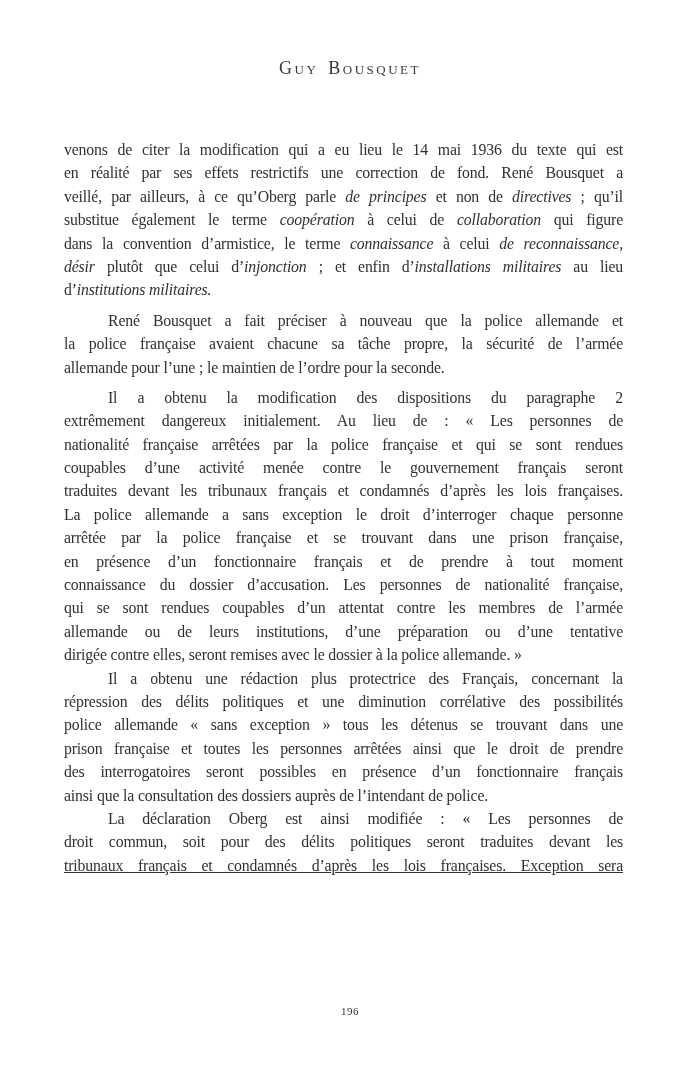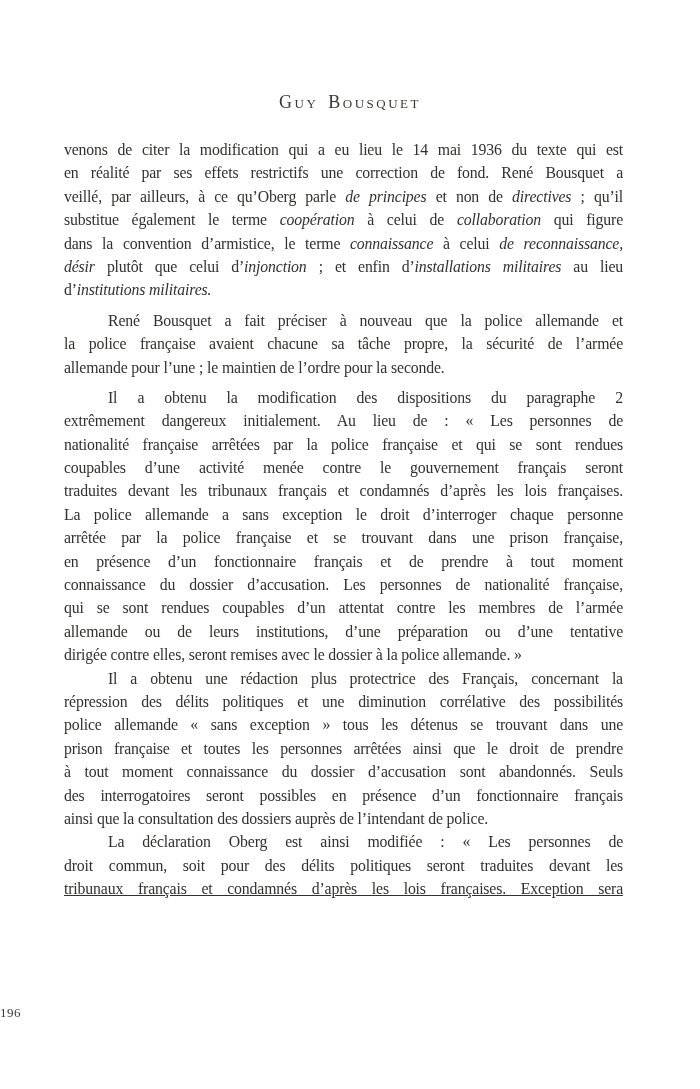--- a/index.html
+++ b/index.html
@@ -20,21 +20,20 @@
     position: absolute;
     top: 58px;
     left: 0;
     width: 100%;
     text-align: center;
     font-variant: small-caps;
     font-size: 18px;
     letter-spacing: 2.5px;
     word-spacing: 3px;
     color: #3a3833;
-    margin-top: 34px;
   }
   .body-text {
     position: absolute;
     top: 138px;
     left: 64px;
     width: 559px;
   }
   .para { margin: 0; }
   .para.gap { margin-top: 7px; }
   .line {
@@ -45,22 +44,22 @@
     letter-spacing: -0.15px;
   }
   .line.indent { padding-left: 44px; }
   .line-inner { white-space: nowrap; }
   .it { font-style: italic; }
   .page-number {
     position: absolute;
     top: 1005px;
     left: 0;
     width: 100%;
-    text-align: left;
-    font-size: 13px;
+    text-align: center;
+    font-size: 11px;
     letter-spacing: 0.5px;
     color: #3a3833;
   }
 </style>
 </head>
 <body>
 
 <div class="page">
   <div class="running-header">Guy Bousquet</div>
 
@@ -91,21 +90,20 @@
         <div class="line fit"><span class="line-inner" style="word-spacing: 10.3477px;"><span>connaissance du dossier d’accusation. Les personnes de nationalité française,</span></span></div>
         <div class="line fit"><span class="line-inner" style="word-spacing: 9.18466px;"><span>qui se sont rendues coupables d’un attentat contre les membres de l’armée</span></span></div>
         <div class="line fit"><span class="line-inner" style="word-spacing: 13.3021px;"><span>allemande ou de leurs institutions, d’une préparation ou d’une tentative</span></span></div>
         <div class="line"><span class="line-inner"><span>dirigée contre elles, seront remises avec le dossier à la police allemande. »</span></span></div>
       </div>
       <div class="para">
         <div class="line indent fit"><span class="line-inner" style="word-spacing: 9.16875px;"><span>Il a obtenu une rédaction plus protectrice des Français, concernant la</span></span></div>
         <div class="line fit"><span class="line-inner" style="word-spacing: 9.95139px;"><span>répression des délits politiques et une diminution corrélative des possibilités</span></span></div>
         <div class="line fit"><span class="line-inner" style="word-spacing: 8.74479px;"><span>police allemande « sans exception » tous les détenus se trouvant dans une</span></span></div>
         <div class="line fit"><span class="line-inner" style="word-spacing: 7.58073px;"><span>prison française et toutes les personnes arrêtées ainsi que le droit de prendre</span></span></div>
-        <div class="line fit"><span class="line-inner" style="word-spacing: 9.80556px;"><span>à tout moment connaissance du dossier d’accusation sont abandonnés. Seuls</span></span></div>
         <div class="line fit"><span class="line-inner" style="word-spacing: 11.9727px;"><span>des interrogatoires seront possibles en présence d’un fonctionnaire français</span></span></div>
         <div class="line"><span class="line-inner"><span>ainsi que la consultation des dossiers auprès de l’intendant de police.</span></span></div>
       </div>
       <div class="para">
         <div class="line indent fit"><span class="line-inner" style="word-spacing: 14.1781px;"><span>La déclaration Oberg est ainsi modifiée : « Les personnes de</span></span></div>
         <div class="line fit"><span class="line-inner" style="word-spacing: 11.9359px;"><span>droit commun, soit pour des délits politiques seront traduites devant les</span></span></div>
         <div class="line fit"><span class="line-inner" style="word-spacing: 10.9184px; text-decoration: underline;"><span>tribunaux français et condamnés d’après les lois françaises. Exception sera</span></span></div>
       </div>
     </div>
 

